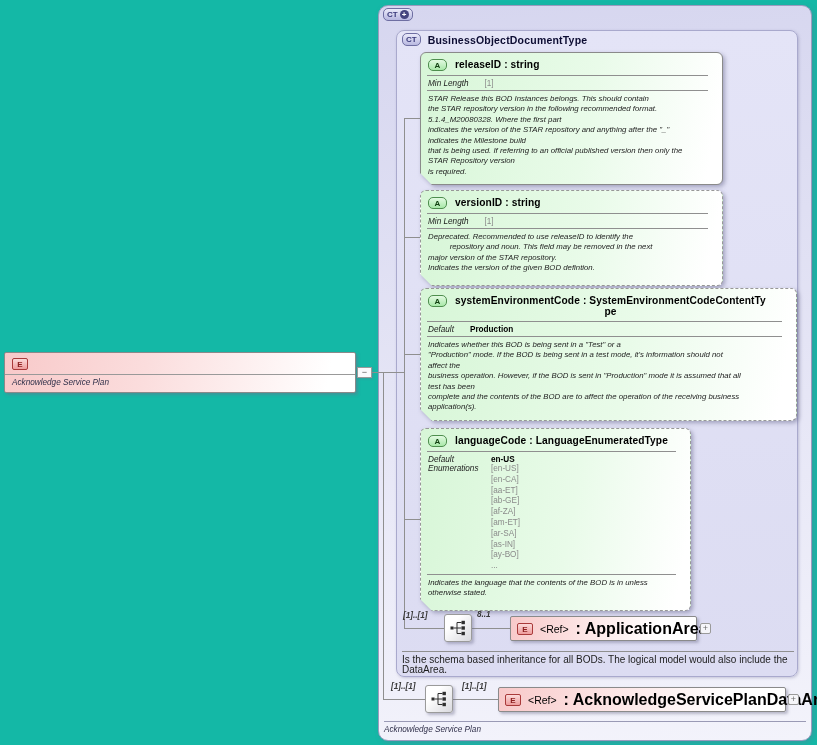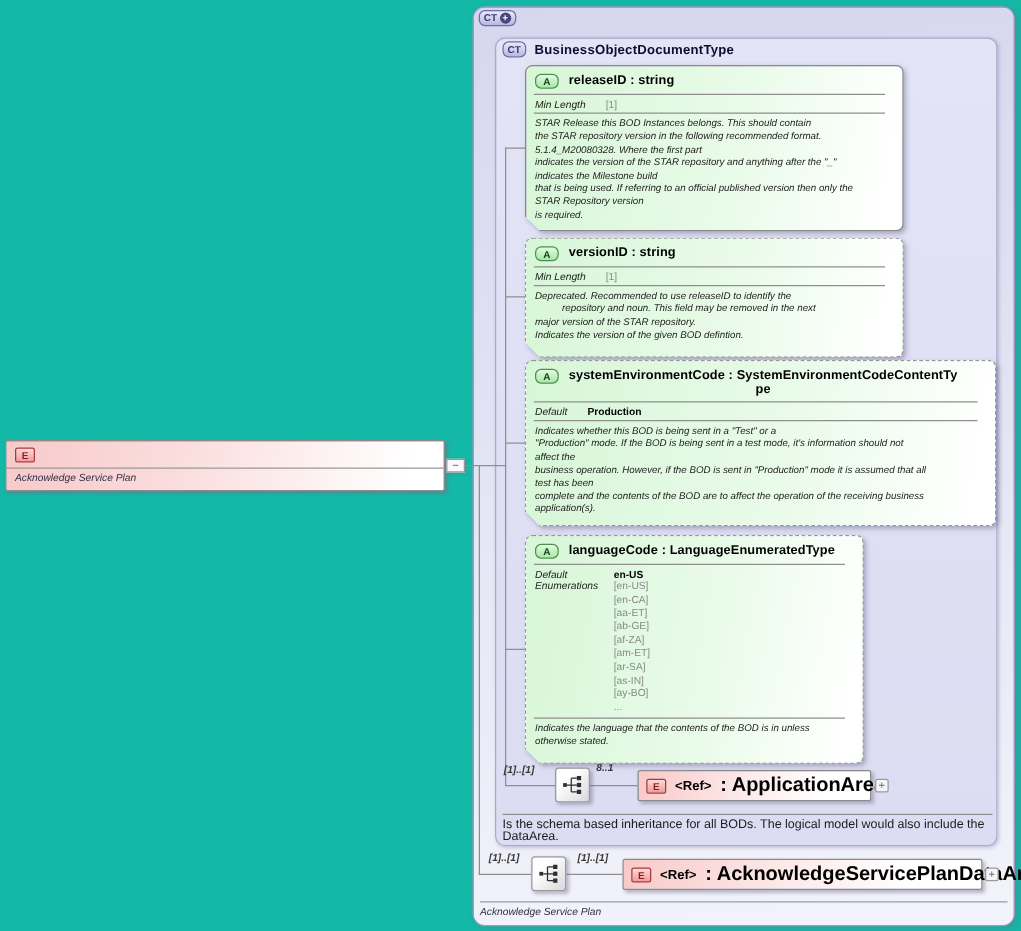--- a/index.html
+++ b/index.html
@@ -68,21 +68,21 @@
     border:1px solid #8a8a8a; border-radius:2px;
     background:linear-gradient(100deg,#f8c9c9 0%,#fde9e9 45%,#ffffff 80%);
     box-shadow:2px 2px 3px rgba(110,110,140,.45);
     display:flex; align-items:center; gap:7px; padding:0 6px;
   }
   .badge-e {
     flex:0 0 auto; width:16px; height:12px; border:1px solid #a93a3a; border-radius:2px;
     background:linear-gradient(#fbdada,#ee9d9d);
     color:#8c1f1f; font-weight:bold; font-size:8px; line-height:11px; text-align:center;
   }
-  .ref-name { font-weight:bold; font-size:10.5px; color:#000; width:48px; }
+  .ref-name { font-weight:normal; font-size:10.5px; color:#000; width:48px; }
   .ref-type { font-weight:bold; font-size:16px; color:#000; white-space:nowrap; }
 
   .element-box {
     border:1px solid #8a8a8a; border-radius:2px;
     background:linear-gradient(100deg,#f8c9c9 0%,#fbdddd 40%,#ffffff 92%);
     box-shadow:2px 2px 3px rgba(110,110,140,.45);
   }
   .elem-title { display:flex; align-items:center; gap:7px; padding:5px 7px 4px; }
   .elem-sep { border-top:1px solid #999; }
   .annotation { font-style:italic; font-size:8.2px; color:#30304a; }

